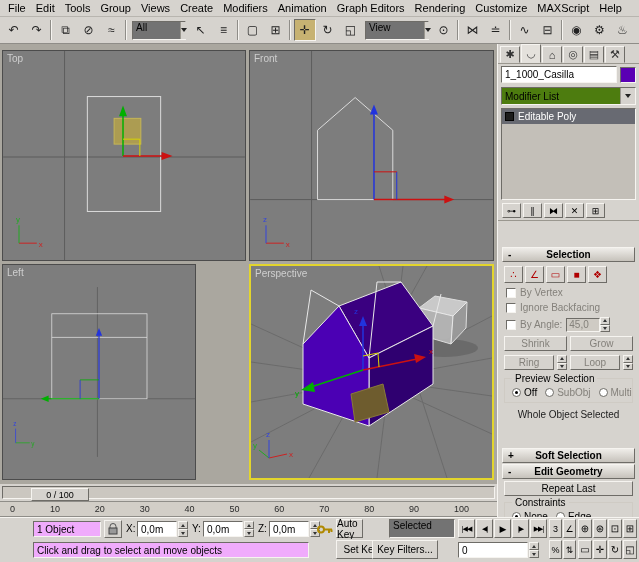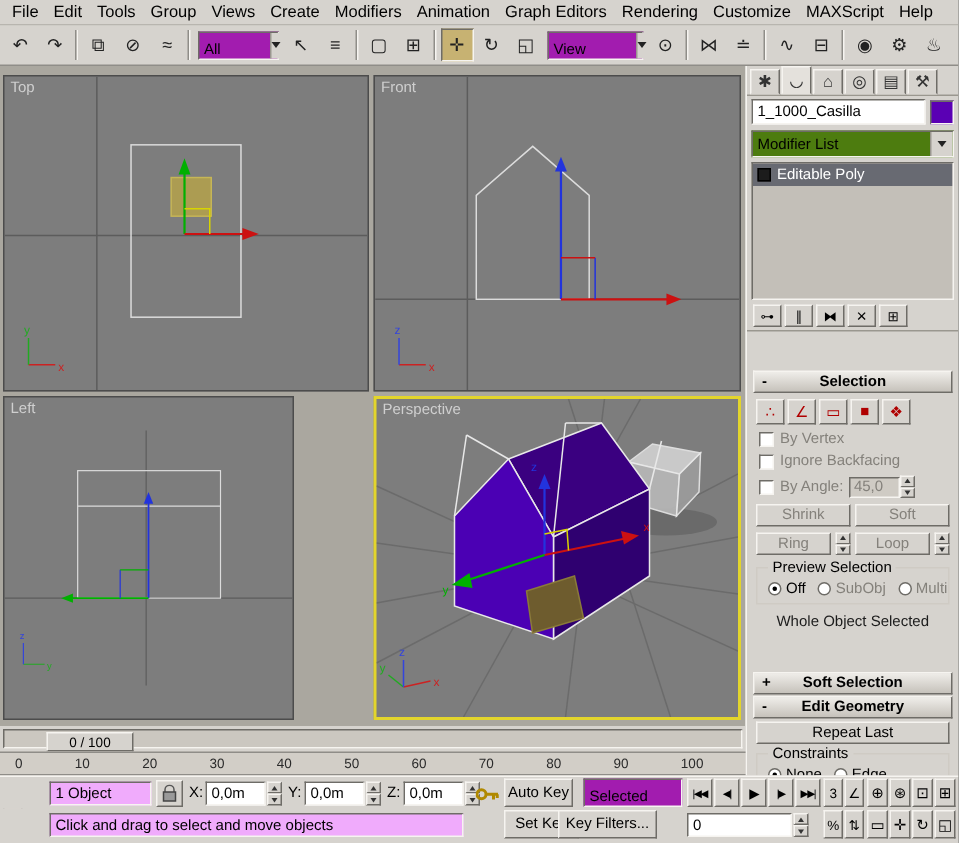--- a/index.html
+++ b/index.html
@@ -11,21 +11,21 @@
 
 
 .menubar{position:absolute;left:0;top:0;width:639px;height:17px;display:flex;align-items:center;padding-left:3px;background:#d6d3ce;border-bottom:1px solid #b8b5af;}
 .mitem{padding:1px 5px;cursor:default;}
 
 
 .toolbar{position:absolute;left:0;top:17px;width:639px;height:27px;display:flex;align-items:center;padding:0 2px;background:#d6d3ce;border-bottom:1px solid #8f8d88;}
 .tbtn{width:22px;height:22px;display:flex;align-items:center;justify-content:center;font-size:12px;color:#222;background:#d6d3ce;border:1px solid transparent;margin:0 0.5px;cursor:default;}
 .tbtn.active{background:#c7b272;border-color:#6e6c67 #f6f4f0 #f6f4f0 #6e6c67;}
 .tsep{width:2px;height:20px;margin:0 2px;border-left:1px solid #8f8d88;border-right:1px solid #f6f4f0;}
-.tdrop{height:19px;display:flex;align-items:flex-end;background:#a21caf;border:1px solid;border-color:#6e6c67 #f6f4f0 #f6f4f0 #6e6c67;font-size:10px;padding-left:3px;margin:0 3px;gap:33px;}
+.tdrop{height:19px;display:flex;align-items:flex-start;background:#737373;border:1px solid;border-color:#6e6c67 #f6f4f0 #f6f4f0 #6e6c67;font-size:10px;padding-left:3px;margin:0 3px;gap:33px;}
 .darr{width:15px;height:100%;margin-left:auto;display:flex;align-items:center;justify-content:center;background:#d6d3ce;border-left:1px solid #9a978f;}
 .tri-dn{width:0;height:0;border-left:3px solid transparent;border-right:3px solid transparent;border-top:4px solid #222;}
 
 
 .vparea{position:absolute;left:0;top:44px;width:497px;height:440px;background:#aaa79f;}
 .vp{position:absolute;background:#7d7d7d;border:1px solid #4c4c4c;}
 #vp-top{left:2px;top:6px;width:244px;height:211px;}
 #vp-front{left:249px;top:6px;width:245px;height:211px;}
 #vp-left{left:2px;top:220px;width:194px;height:216px;}
 #vp-persp{left:249px;top:220px;width:245px;height:216px;border:2px solid #e3d52c;}
@@ -358,21 +358,21 @@
       <span class="dis">By Angle:</span>
       <span class="valfield" style="width:34px;margin-left:4px">45,0</span>
       <span class="spin">
           <span class="su"></span>
           <span class="sd"></span>
         </span>
     </div>
 
     <div class="btnrow">
       <span class="smbtn raised dis">Shrink</span>
-      <span class="smbtn raised dis">Soft</span>
+      <span class="smbtn raised dis">Grow</span>
     </div>
     <div class="btnrow">
       <span class="smbtn raised dis">Ring</span>
       <span class="spin">
           <span class="su"></span>
           <span class="sd"></span>
         </span>
       <span class="smbtn raised dis">Loop</span>
       <span class="spin">
           <span class="su"></span>
@@ -477,21 +477,21 @@
     <span class="abs spin" style="left:310px;top:3px;height:16px">
         <span class="su"></span>
         <span class="sd"></span>
       </span>
     <span class="abs" style="left:317px;top:6px">
       <svg class="keysvg" width="16" height="11" viewBox="0 0 16 11">
           <circle cx="4" cy="5.5" r="3" fill="none" stroke="#b08900" stroke-width="2"></circle>
           <path d="M7 5.5 H15 M12 5.5 V9 M14.5 5.5 V8" stroke="#b08900" stroke-width="2" fill="none"></path>
         </svg>
     </span>
-    <div class="abs raised" style="left:336px;top:1px;width:46px;height:19px;display:flex;align-items:center;justify-content:center;font-size:10px">Auto Key</div>
+    <div class="abs raised" style="left:336px;top:1px;width:27px;height:19px;display:flex;align-items:center;justify-content:center;font-size:10px">Auto Key</div>
     <div class="abs tdrop" style="left:389px;top:1px;width:66px;height:19px;margin:0">
       <span>Selected</span>
       <span class="darr">
           <span class="tri-dn"></span>
         </span>
     </div>
     <div class="abs" style="left:458px;top:1px;display:flex;gap:1px">
       <span class="pbtn raised">|◀◀</span>
       <span class="pbtn raised">◀|</span>
       <span class="pbtn raised" style="font-size:9px">▶</span>

